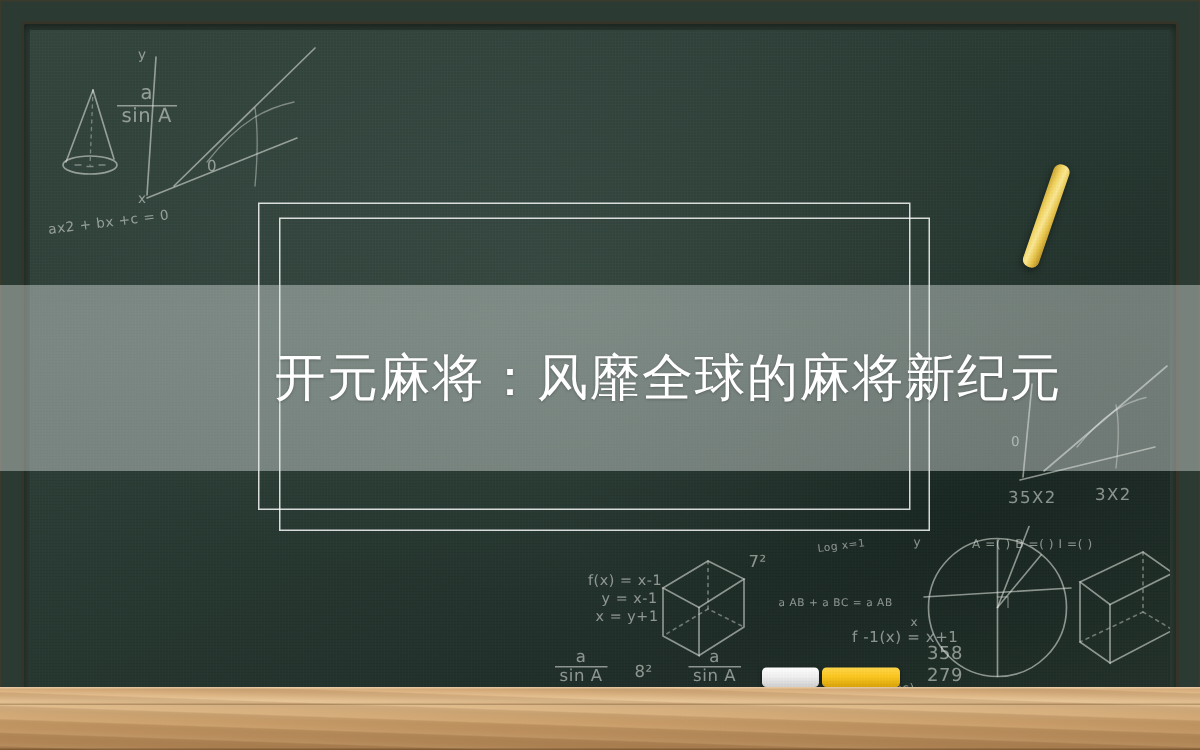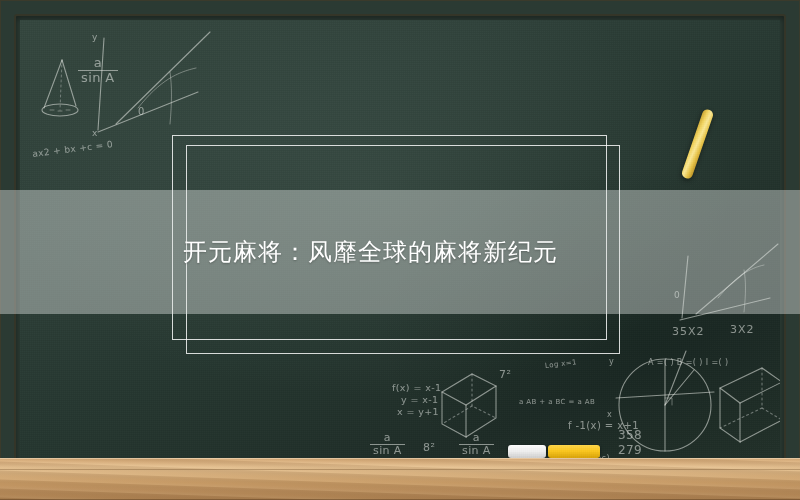--- a/index.html
+++ b/index.html
@@ -68,21 +68,21 @@
 
   
   .banner{
     position:absolute;left:0;right:0;top:190px;height:124px;
     background:rgba(226,232,228,.42);
   }
   .title{
     position:absolute;left:0;right:0;top:190px;height:124px;
     display:flex;align-items:center;
     padding-left:183px;box-sizing:border-box;
-    color:#ffffff;font-size:24px;letter-spacing:1px;
+    color:#ffffff;font-size:34px;letter-spacing:1px;
     font-family:"DejaVu Sans","Liberation Sans",sans-serif;
     text-shadow:0 1px 2px rgba(0,0,0,.25);
   }
 
   
   .chalk-stick{
     position:absolute;left:672px;top:88px;width:11px;height:72px;
     transform:rotate(19deg);border-radius:5px;
     background:linear-gradient(95deg,#c9a22c 0%,#f3d561 28%,#fbe894 48%,#e8c54a 72%,#b98f22 100%);
     box-shadow:0 2px 5px rgba(0,0,0,.45);

